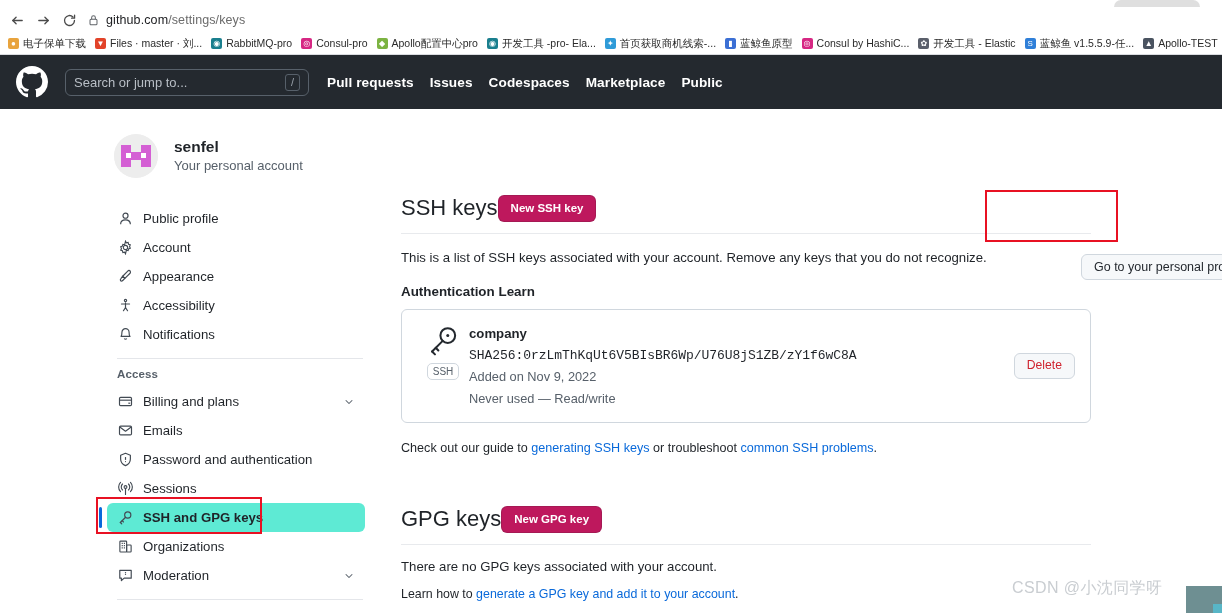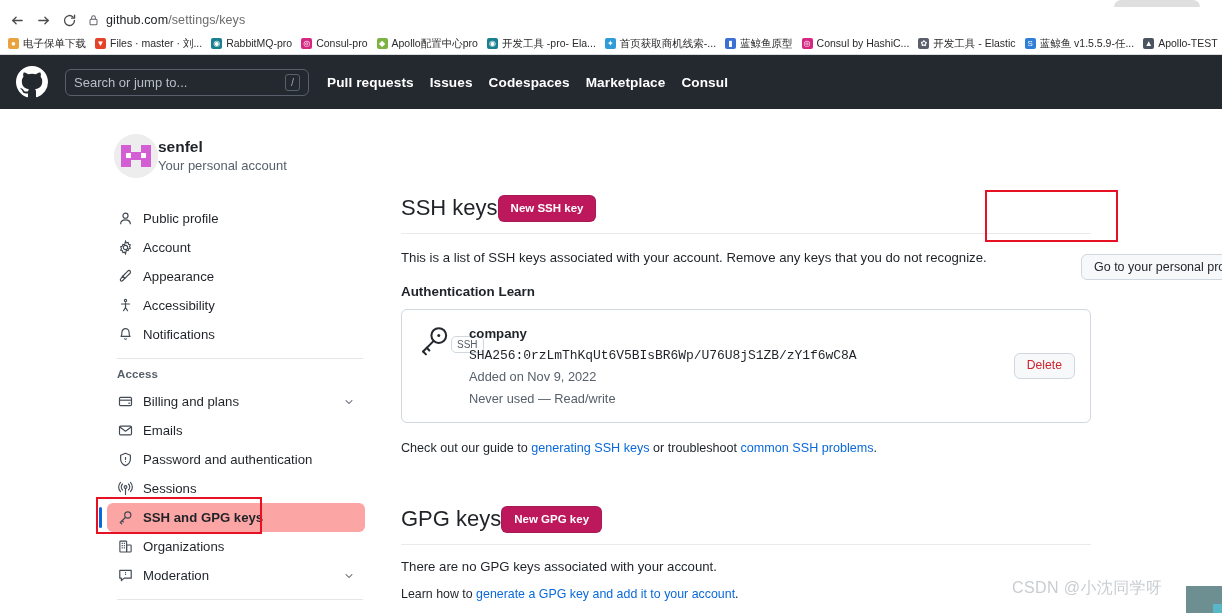--- a/index.html
+++ b/index.html
@@ -77,21 +77,21 @@
     display:flex; align-items:center; justify-content:center;
     font-size:11px; color:#9aa2ab; line-height:1;
   }
   .gh-nav { display:flex; align-items:center; gap:16px; margin-left:18px; }
   .gh-nav-item { font-size:13.6px; font-weight:600; color:#ffffff; letter-spacing:.1px; }
 
   
   .content { position:absolute; left:0; top:109px; width:1222px; height:504px; background:#fff; }
 
   
-  .acct-head { position:absolute; left:114px; top:25px; display:flex; align-items:center; }
+  .acct-head { position:absolute; left:114px; top:25px; display:flex; align-items:center; gap:16px; }
   .avatar {
     width:44px; height:44px; border-radius:50%; overflow:hidden;
     background:#ededed; flex:0 0 auto;
   }
   .acct-name { font-size:15.5px; font-weight:700; color:#1f2328; line-height:1.25; }
   .acct-sub { font-size:13px; color:#57606a; line-height:1.35; margin-top:1px; }
 
   .profile-btn {
     position:absolute; left:1081px; top:145px; height:26px;
     border:1px solid #d0d7de; border-radius:6px; background:#f6f8fa;
@@ -103,21 +103,21 @@
   .sidebar { position:absolute; left:107px; top:95px; width:258px; }
   .side-item {
     display:flex; align-items:center; height:29px; padding-left:10px;
     position:relative; border-radius:6px; margin-bottom:0px;
   }
   .side-item .si-ico {
     width:17px; height:17px; margin-right:9px; color:#424a53;
     display:flex; align-items:center; justify-content:center; flex:0 0 auto;
   }
   .side-item .si-label { font-size:13.2px; color:#1f2328; line-height:1; }
-  .side-item.active { background:#fca5a5; }
+  .side-item.active { background:#5eead4; }
   .side-item.active .si-label { font-weight:600; }
   .side-item.active::before {
     content:""; position:absolute; left:-8px; top:4px; width:3px; height:21px;
     background:#0969da; border-radius:6px;
   }
   .si-chevron { margin-left:auto; margin-right:10px; color:#57606a; display:flex; }
   .side-divider { height:1px; background:#e4e6ea; margin:9px 2px 9px 10px; }
   .side-section-label {
     font-size:11.5px; color:#57606a; font-weight:600; padding-left:10px;
     margin-bottom:7px; letter-spacing:.1px;
@@ -134,21 +134,21 @@
   }
   .rule { height:1px; background:#e8eaed; margin-top:11px; }
   .sec-desc { font-size:13.2px; color:#1f2328; margin-top:14px; line-height:1.5; }
   .sub-head { font-size:13.4px; font-weight:700; color:#1f2328; margin-top:17px; }
 
   .key-card {
     margin-top:10px; border:1px solid #d0d7de; border-radius:6px;
     padding:14px 15px; display:flex; align-items:flex-start; background:#fff;
     min-height:88px;
   }
-  .key-ico-col { width:52px; flex:0 0 auto; display:flex; flex-direction:row; align-items:center; padding-top:2px; }
+  .key-ico-col { width:52px; flex:0 0 auto; display:flex; flex-direction:column; align-items:center; padding-top:2px; }
   .key-glyph { color:#24292f; }
   .ssh-badge {
     margin-top:3px; border:1px solid #d0d7de; border-radius:5px;
     font-size:10px; color:#57606a; padding:1px 5px; line-height:1.3;
   }
   .key-info { flex:1; padding-top:1px; }
   .key-title { font-size:13.2px; font-weight:700; color:#1f2328; line-height:1.4; }
   .key-fp {
     font-family:Liberation Mono, monospace; font-size:13px; color:#1f2328;
     margin-top:3px; line-height:1.4; letter-spacing:-.05px;
@@ -278,21 +278,21 @@
     </span>
     <div class="gh-search">
       <span class="gh-search-ph">Search or jump to...</span>
       <span class="slash-key">/</span>
     </div>
     <div class="gh-nav" id="gh-nav">
         <a class="gh-nav-item" href="#" style="text-decoration: none;">Pull requests</a>
         <a class="gh-nav-item" href="#" style="text-decoration: none;">Issues</a>
         <a class="gh-nav-item" href="#" style="text-decoration: none;">Codespaces</a>
         <a class="gh-nav-item" href="#" style="text-decoration: none;">Marketplace</a>
-        <a class="gh-nav-item" href="#" style="text-decoration: none;">Consul</a>
+        <a class="gh-nav-item" href="#" style="text-decoration: none;">Public</a>
       </div>
   </div>
 
   <div class="content">
 
     <div class="acct-head">
       <div class="avatar">
         <svg width="44" height="44" viewBox="0 0 44 44">
           <circle cx="22" cy="22" r="22" fill="#ededed"></circle>
           <g fill="#d45fd4">

